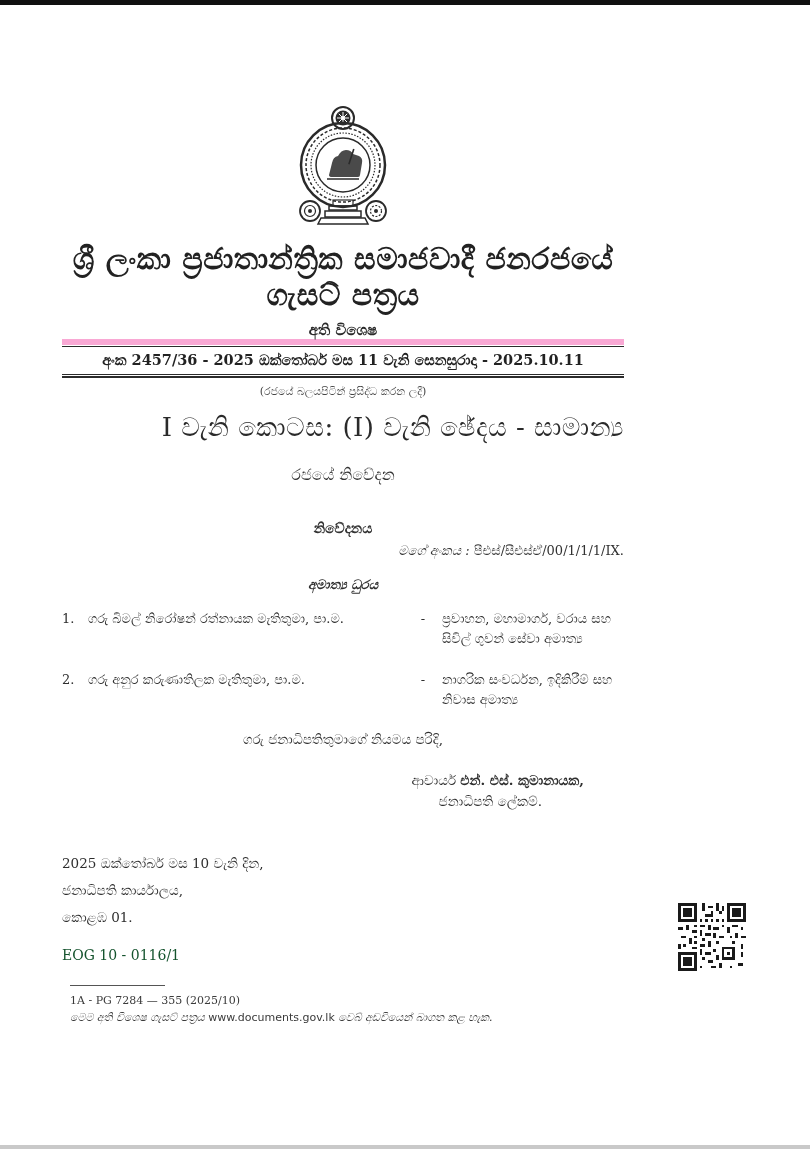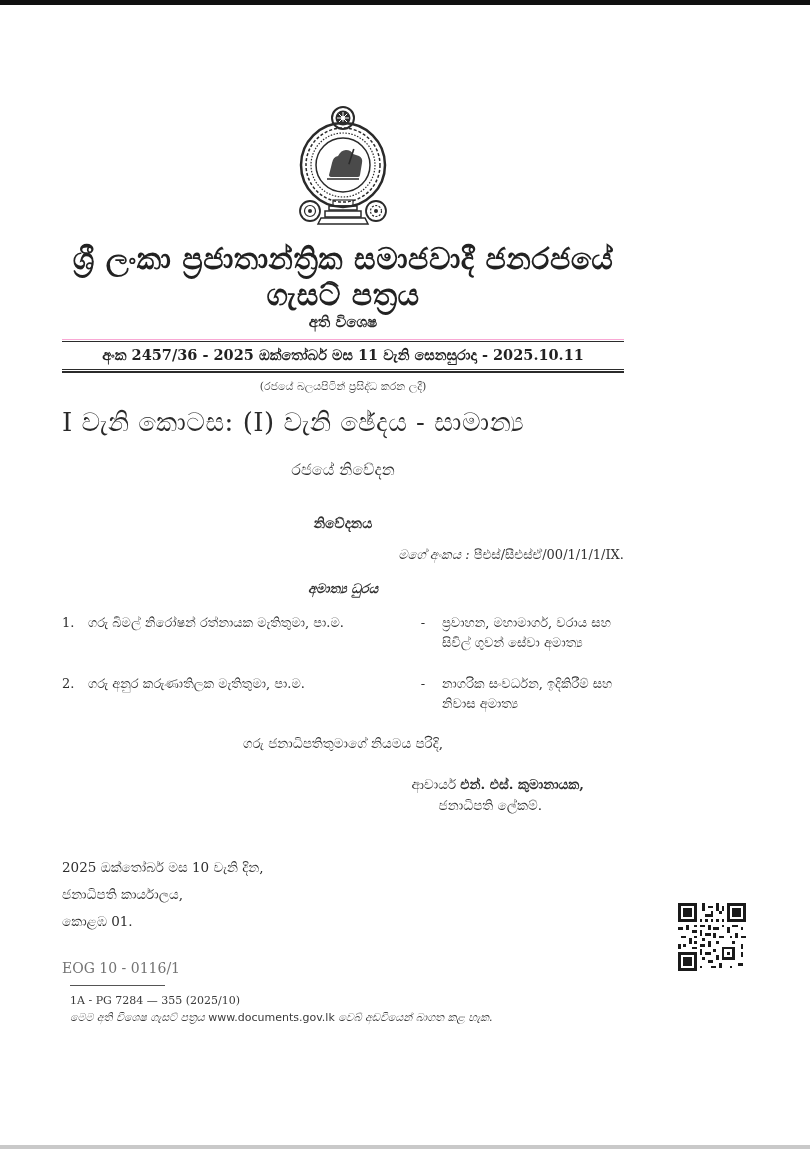--- a/index.html
+++ b/index.html
@@ -16,33 +16,33 @@
   .page{position:absolute;top:5px;left:0;width:686px;}
   .content{padding:0 62px;}
 
   .emblem-wrap{text-align:center;margin-top:100px;height:130px;}
   .emblem-wrap svg{display:inline-block;}
 
   .gazette-title{
     text-align:center;font-size:30px;font-weight:bold;color:#222;
     margin-top:6px;line-height:1.2;letter-spacing:0.5px;
   }
-  .gazette-subtitle{text-align:center;font-size:15px;font-weight:bold;color:#2a2a2a;}
-
-  .issue-bar{margin-top:8px;border-top:1px solid #f9a8d4;border-bottom:2px solid #2b2b2b;padding:1px 0;}
+  .gazette-subtitle{text-align:center;font-size:15px;font-weight:bold;color:#2a2a2a;margin-top:8px;}
+
+  .issue-bar{border-top:6px solid #f9a8d4;border-bottom:2px solid #2b2b2b;padding:1px 0;}
   .issue-bar-inner{border-top:1px solid #2b2b2b;border-bottom:1px solid #2b2b2b;padding:4px 0 5px 0;}
   .issue-line{text-align:center;font-size:14.5px;font-weight:bold;color:#222;}
 
   .published-line{text-align:center;font-size:11px;color:#444;margin-top:7px;}
 
-  .part-heading{text-align:left;font-size:26px;color:#2a2a2a;margin-top:14px;letter-spacing:0.5px;}
+  .part-heading{text-align:right;font-size:26px;color:#2a2a2a;margin-top:14px;letter-spacing:0.5px;}
   .category-heading{text-align:center;font-size:16px;color:#333;margin-top:22px;}
   .notice-heading{text-align:center;font-size:14px;font-weight:bold;color:#333;margin-top:36px;}
 
-  .ref-line{text-align:right;font-size:13px;color:#333;margin-top:15px;}
+  .ref-line{text-align:right;font-size:13px;color:#333;margin-top:6px;}
   .ref-label{font-style:italic;}
 
   .body-paragraph{
     font-size:13.5px;line-height:1.8;text-align:justify;color:#2e2e2e;margin-top:14px;
   }
 
   .ministers-table{margin-top:18px;font-size:13px;color:#2e2e2e;}
   .mt-header{display:flex;font-style:italic;font-weight:bold;margin-bottom:16px;}
   .mt-header .h-name{flex:0 0 356px;text-align:center;}
   .mt-header .h-portfolio{flex:1;text-align:center;}
@@ -53,21 +53,21 @@
   .mt-row .c-portfolio{flex:1;}
 
   .order-line{text-align:center;font-size:13.5px;color:#2e2e2e;margin-top:22px;}
 
   .signature-block{margin-top:24px;text-align:right;padding-right:40px;font-size:13.5px;color:#2e2e2e;}
   .signature-name{display:inline-block;text-align:center;}
   .signature-name .bold{font-weight:bold;}
   .signature-title{margin-top:4px;padding-right:42px;}
 
   .date-block{margin-top:40px;font-size:13.5px;color:#2e2e2e;line-height:2.0;}
-  .doc-number{margin-top:25px;font-size:14px;color:#737373;font-family:"DejaVu Serif","Liberation Serif",serif;}
+  .doc-number{margin-top:16px;font-size:14px;color:#14532d;font-family:"DejaVu Serif","Liberation Serif",serif;}
 
   .qr-code{position:absolute;left:678px;top:898px;width:68px;height:68px;}
 
   .footer{position:absolute;left:62px;top:980px;width:686px;margin-left:8px;}
   .footer-rule{width:95px;border-top:1px solid #555;margin-bottom:8px;}
   .print-code{font-size:11px;color:#3a3a3a;}
   .download-note{font-size:11px;color:#3a3a3a;font-style:italic;margin-top:4px;}
   .download-note .url{font-style:normal;font-family:"DejaVu Sans","Liberation Sans",sans-serif;font-size:11px;}
 </style>
 </head>

